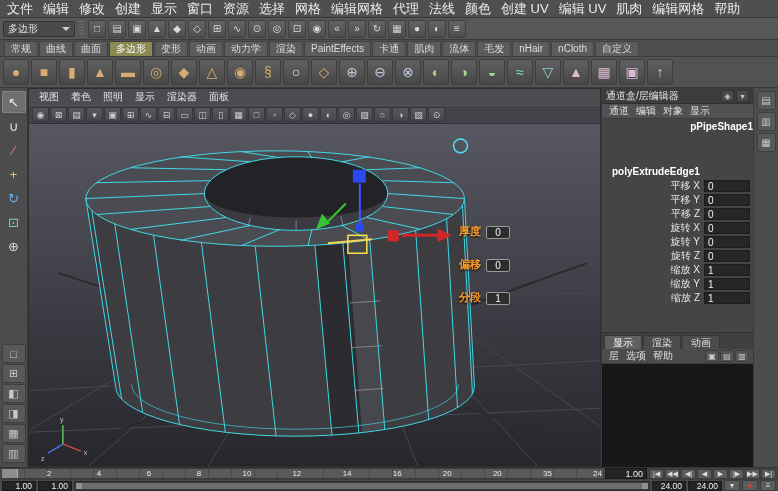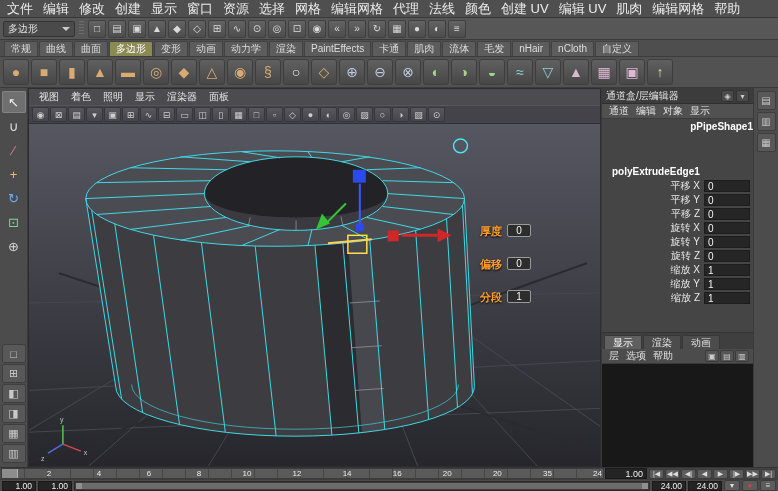--- a/index.html
+++ b/index.html
@@ -50,21 +50,21 @@
 
   .viewport { flex:1; min-width:0; display:flex; flex-direction:column; border:1px solid #2d2d2d; }
   .vp-menu { height:16px; background:#4b4b50; display:flex; align-items:center; padding-left:4px; }
   .vp-menu .mi { font-size:10px; padding:0 6px; color:#e6e6e6; }
   .vp-toolbar { height:19px; background:#434349; border-top:1px solid #55555b; border-bottom:1px solid #303036;
                 display:flex; align-items:center; gap:1px; padding:0 3px; }
   .vi { width:17px; height:15px; background:linear-gradient(#57575d,#45454b); border:1px solid #37373d;
         border-radius:2px; font-size:9px; color:#cfcfcf; display:flex; align-items:center; justify-content:center; }
   .vp-canvas { flex:1; position:relative; overflow:hidden; background:linear-gradient(#565761,#26262c); }
   .vp-canvas svg { position:absolute; inset:0; width:100%; height:100%; }
-  .hud { position:absolute; left:451px; display:flex; align-items:flex-start; gap:5px; }
+  .hud { position:absolute; left:430px; display:flex; align-items:flex-end; gap:5px; }
   .hud .lab { color:#ff9d2e; font-size:11px; font-weight:bold; text-shadow:0 1px 2px #000; }
   .hud .val { min-width:24px; height:13px; background:#2d2d2d; border:1px solid #9a9a9a; border-radius:2px;
               color:#f5f5f5; font-size:10px; line-height:12px; text-align:center; padding:0 3px; }
 
   
   .channelbox { width:152px; background:#474747; border-left:1px solid #3a3a3a;
                 display:flex; flex-direction:column; font-size:10px; }
   .cb-title { height:16px; background:#3c3c3c; border-bottom:1px solid #2f2f2f; display:flex;
               align-items:center; padding:0 4px; color:#e3e3e3; gap:2px; }
   .cb-title .sp { flex:1; }

